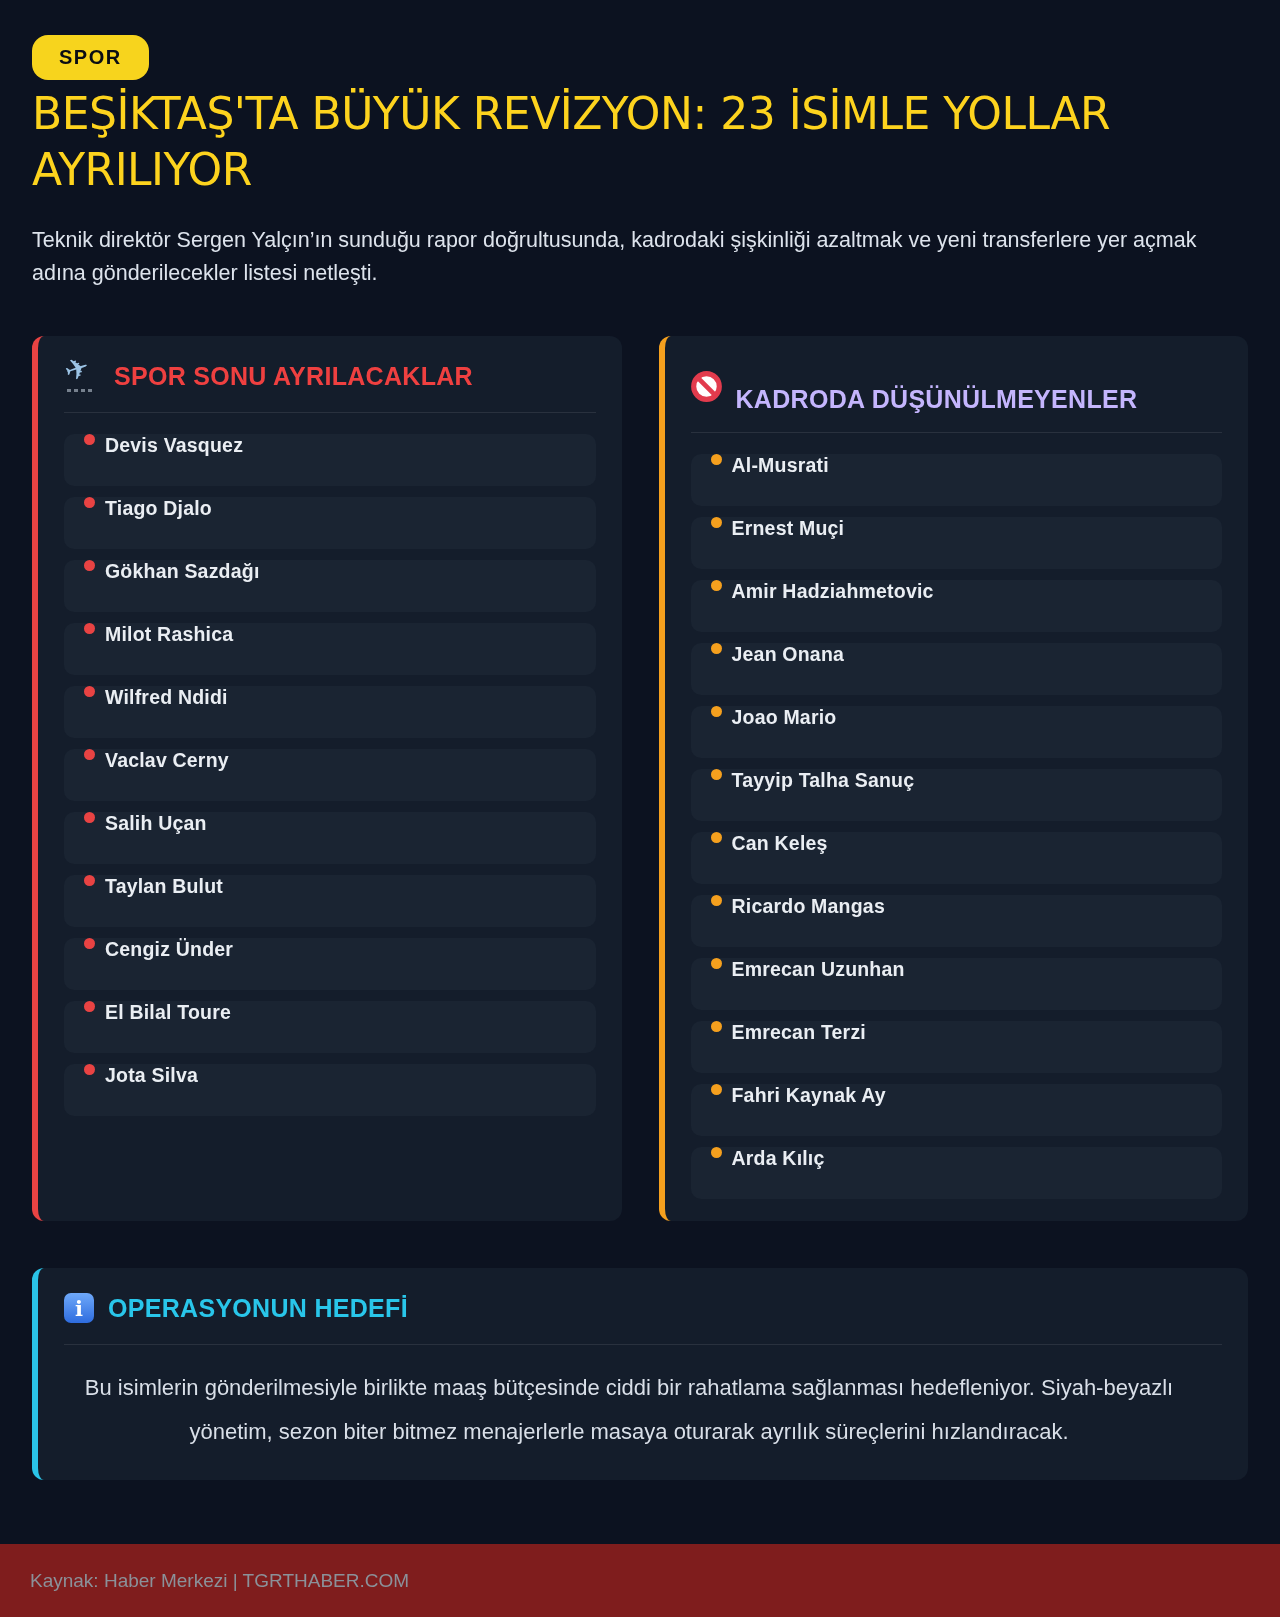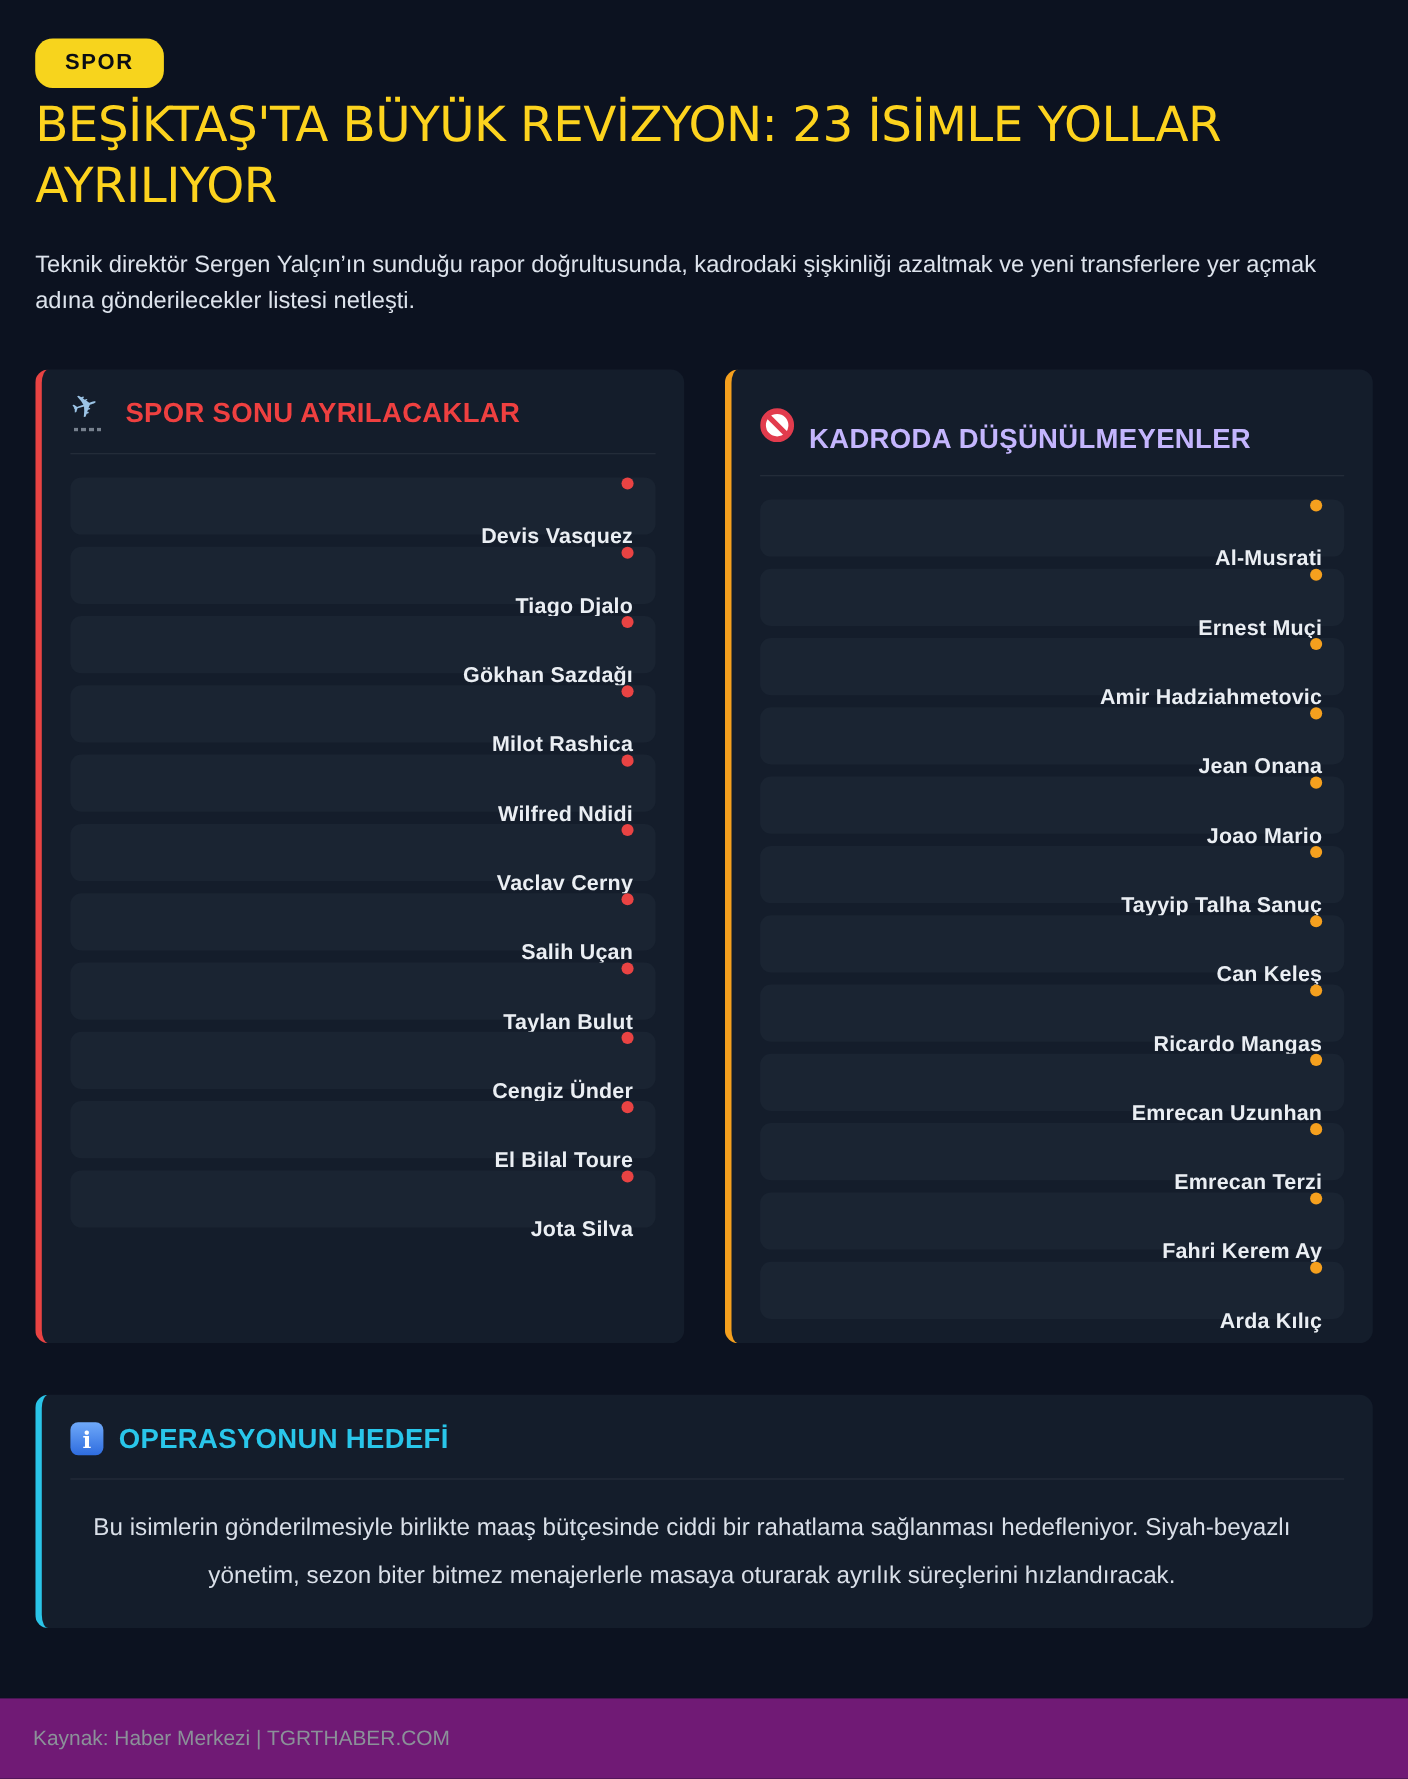--- a/index.html
+++ b/index.html
@@ -55,22 +55,22 @@
   .title-cyan   { color:#29c6ea; }
 
   .divider {
     border:0; border-top:1px solid rgba(255,255,255,0.09);
     margin:18px 0 21px;
   }
 
   ul.players { list-style:none; display:flex; flex-direction:column; gap:11px; }
   li.player {
     background:#1a2432; border-radius:10px;
-    height:52px; display:flex; align-items:flex-end;
-    padding:0 20px; gap:32px;flex-direction:column;
+    height:52px; display:flex; align-items:flex-start;
+    padding:0 20px; gap:10px;
   }
   .dot { width:11px; height:11px; border-radius:50%; flex:0 0 auto; }
   .card-red .dot    { background:#e94343; }
   .card-orange .dot { background:#f5a01e; }
   .pname { font-size:19.5px; font-weight:bold; color:#eaeef3; letter-spacing:0.2px; }
 
   
   .icon { display:inline-flex; align-items:center; justify-content:center; flex:0 0 auto; }
   .plane-icon { position:relative; width:36px; height:36px; }
   .plane-glyph {
@@ -90,21 +90,21 @@
     font-weight:bold; font-size:21px;
     display:flex; align-items:center; justify-content:center;
   }
 
   .info-card p.info-text {
     color:#d9dfe8; font-size:22px; line-height:2.0;
     max-width:1130px; padding-bottom:4px;text-align:center;
   }
 
   footer {
-    flex:0 0 73px; background:#701a75;
+    flex:0 0 73px; background:#7f1d1d;
     display:flex; align-items:center;
     padding:0 30px;
   }
   footer p { color:#8b9199; font-size:19px; }
 </style>
 </head>
 <body>
 
 <main>
 
@@ -220,21 +220,21 @@
           <li class="player">
             <span class="dot"></span>
             <span class="pname">Emrecan Uzunhan</span>
           </li>
           <li class="player">
             <span class="dot"></span>
             <span class="pname">Emrecan Terzi</span>
           </li>
           <li class="player">
             <span class="dot"></span>
-            <span class="pname">Fahri Kerem Ay</span>
+            <span class="pname">Fahri Kaynak Ay</span>
           </li>
           <li class="player">
             <span class="dot"></span>
             <span class="pname">Arda Kılıç</span>
           </li>
         </ul>
     </article>
 
   </section>
 

